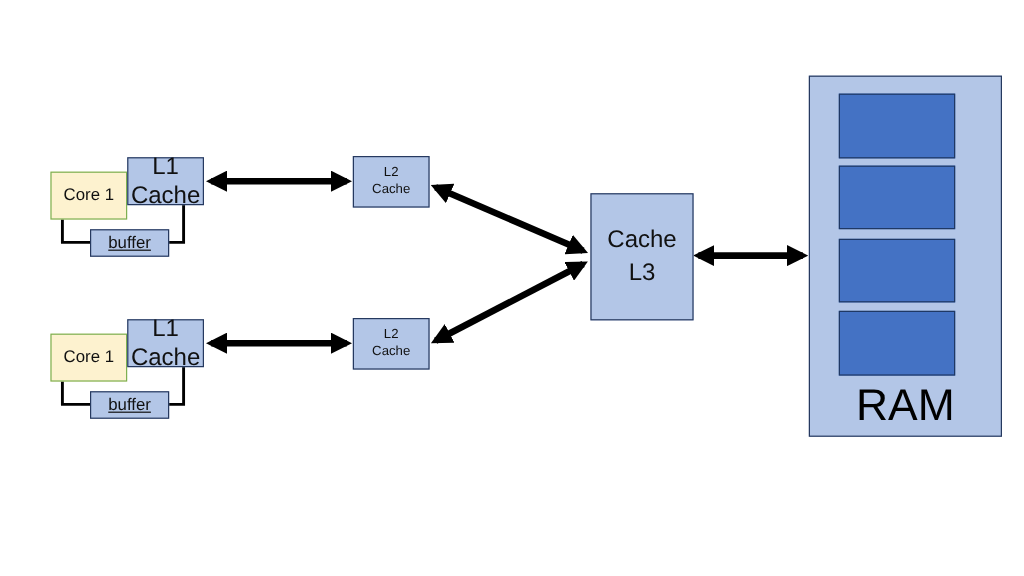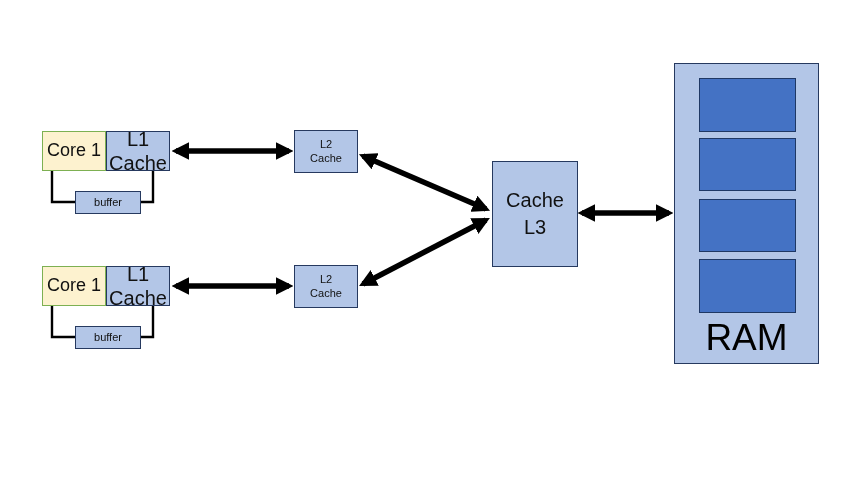--- a/index.html
+++ b/index.html
@@ -19,28 +19,29 @@
     flex-direction:column;
     align-items:center;
     justify-content:center;
     text-align:center;
     z-index:1;
     line-height:1.22;
   }
   .core-box{
     background:var(--core-fill,#FDF2CF);
     border:1.6px solid var(--core-border,#7DB052);
-    font-size:18px;
+    font-size:14px;
+    margin-top:12px;
   }
   .blue{
     background:var(--cache-fill,#B3C6E7);
     border:1.6px solid var(--cache-border,#26395F);
   }
   .l1-box{font-size:20px;}
-  .buffer-box{font-size:11px;}
+  .buffer-box{font-size:14px;text-decoration:underline;}
   .l2-box{font-size:11px;}
   .l3-box{font-size:20px;line-height:1.35;}
   .ram-box{
     background:var(--ram-fill,#B3C6E7);
     border:1.6px solid var(--cache-border,#26395F);
     z-index:1;
     position:absolute;
   }
   .ram-cell{
     position:absolute;
@@ -111,21 +112,21 @@
   <div class="box blue l2-box" style="left:294px;top:265px;width:64px;height:43px;">
     <span>L2</span>
     <span>Cache</span>
   </div>
 
   <div class="box blue l3-box" style="left:492px;top:161px;width:86px;height:106px;">
     <span>Cache</span>
     <span>L3</span>
   </div>
 
-  <div class="ram-box" style="left:674px;top:63px;width:143px;height:299px;">
+  <div class="ram-box" style="left:674px;top:63px;width:143px;height:299px;padding-left:16px;">
     <div class="ram-cell" style="top:14px;height:54px;"></div>
     <div class="ram-cell" style="top:74px;height:53px;"></div>
     <div class="ram-cell" style="top:135px;height:53px;"></div>
     <div class="ram-cell" style="top:195px;height:54px;"></div>
     <div class="ram-label">RAM</div>
   </div>
 
 </div>
 
 </body></html>

